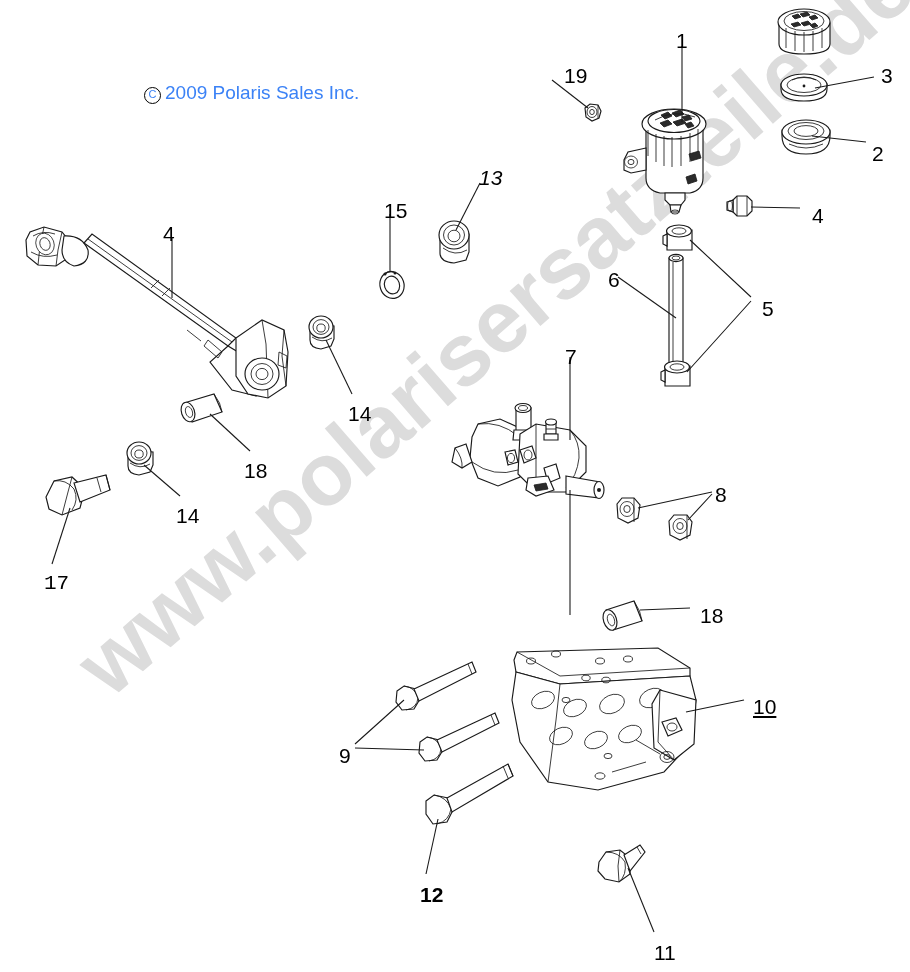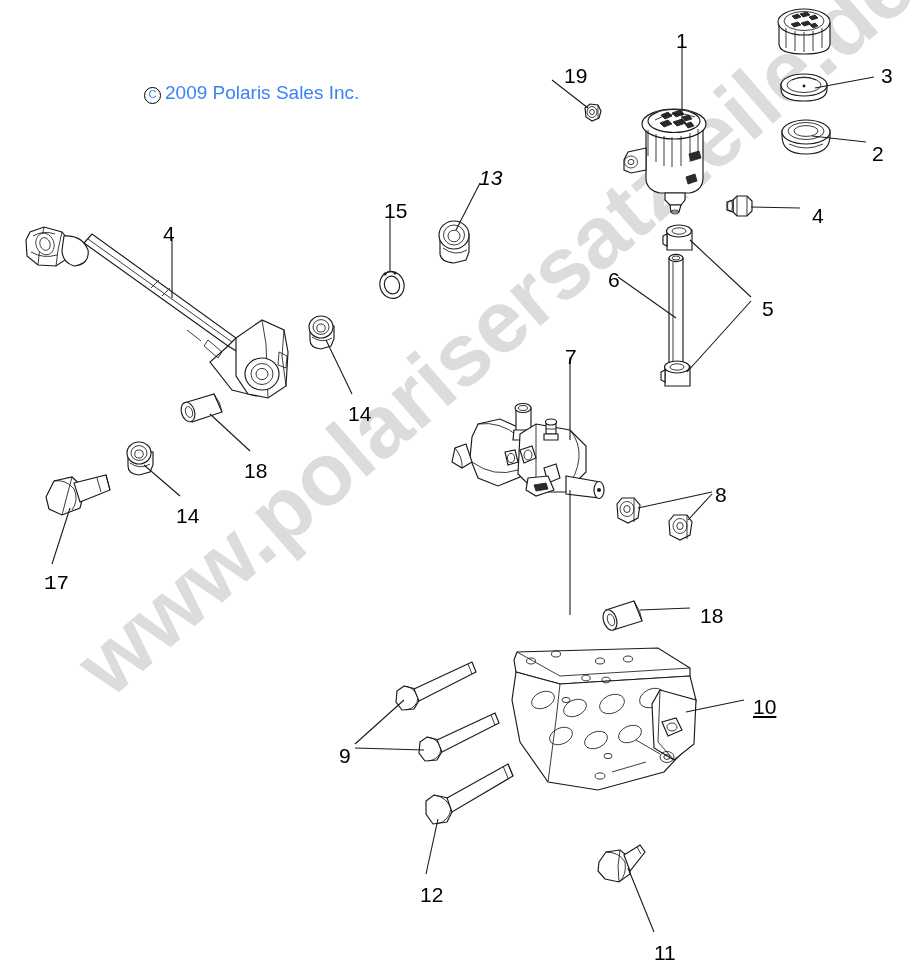--- a/index.html
+++ b/index.html
@@ -403,21 +403,21 @@
       <div class="callout" style="left: 872px; top: 143px;">2</div>
       <div class="callout" style="left: 881px; top: 65px;">3</div>
       <div class="callout" style="left: 812px; top: 205px;">4</div>
       <div class="callout" style="left: 762px; top: 298px;">5</div>
       <div class="callout" style="left: 608px; top: 269px;">6</div>
       <div class="callout" style="left: 565px; top: 346px;">7</div>
       <div class="callout" style="left: 715px; top: 484px;">8</div>
       <div class="callout" style="left: 339px; top: 745px;">9</div>
       <div class="callout" style="left: 753px; top: 696px; text-decoration: underline;">10</div>
       <div class="callout" style="left: 654px; top: 942px;">11</div>
-      <div class="callout" style="left: 420px; top: 884px;">12</div>
+      <div class="callout" style="left: 420px; top: 884px; font-weight: bold;">12</div>
       <div class="callout" style="left: 479px; top: 167px; font-style: italic;">13</div>
       <div class="callout" style="left: 176px; top: 505px;">14</div>
       <div class="callout" style="left: 348px; top: 403px;">14</div>
       <div class="callout" style="left: 384px; top: 200px;">15</div>
       <div class="callout" style="left: 163px; top: 223px;">4</div>
       <div class="callout" style="left: 44px; top: 573px; font-family: Liberation Mono, monospace;">17</div>
       <div class="callout" style="left: 244px; top: 460px;">18</div>
       <div class="callout" style="left: 700px; top: 605px;">18</div>
       <div class="callout" style="left: 564px; top: 65px;">19</div>
     </div>

